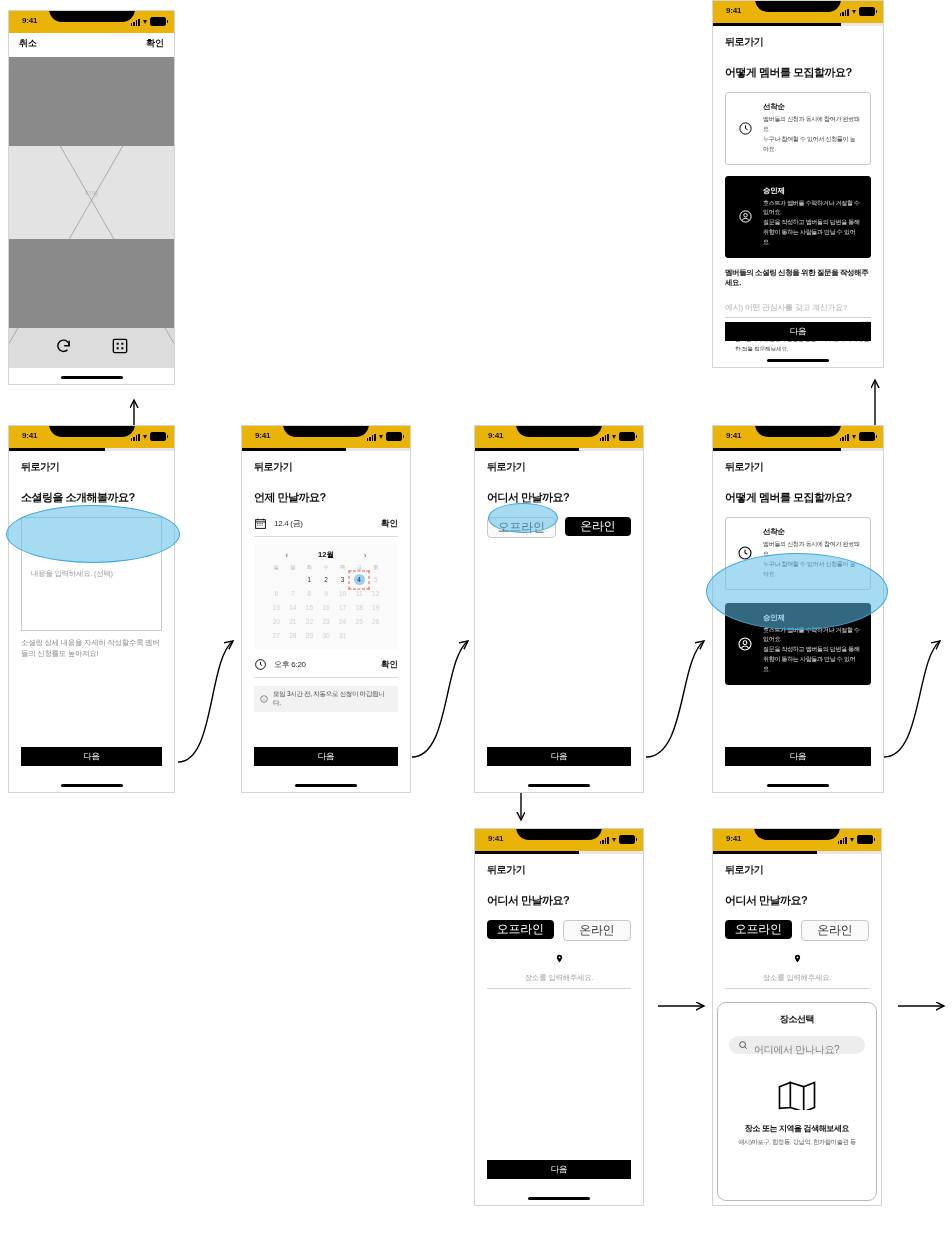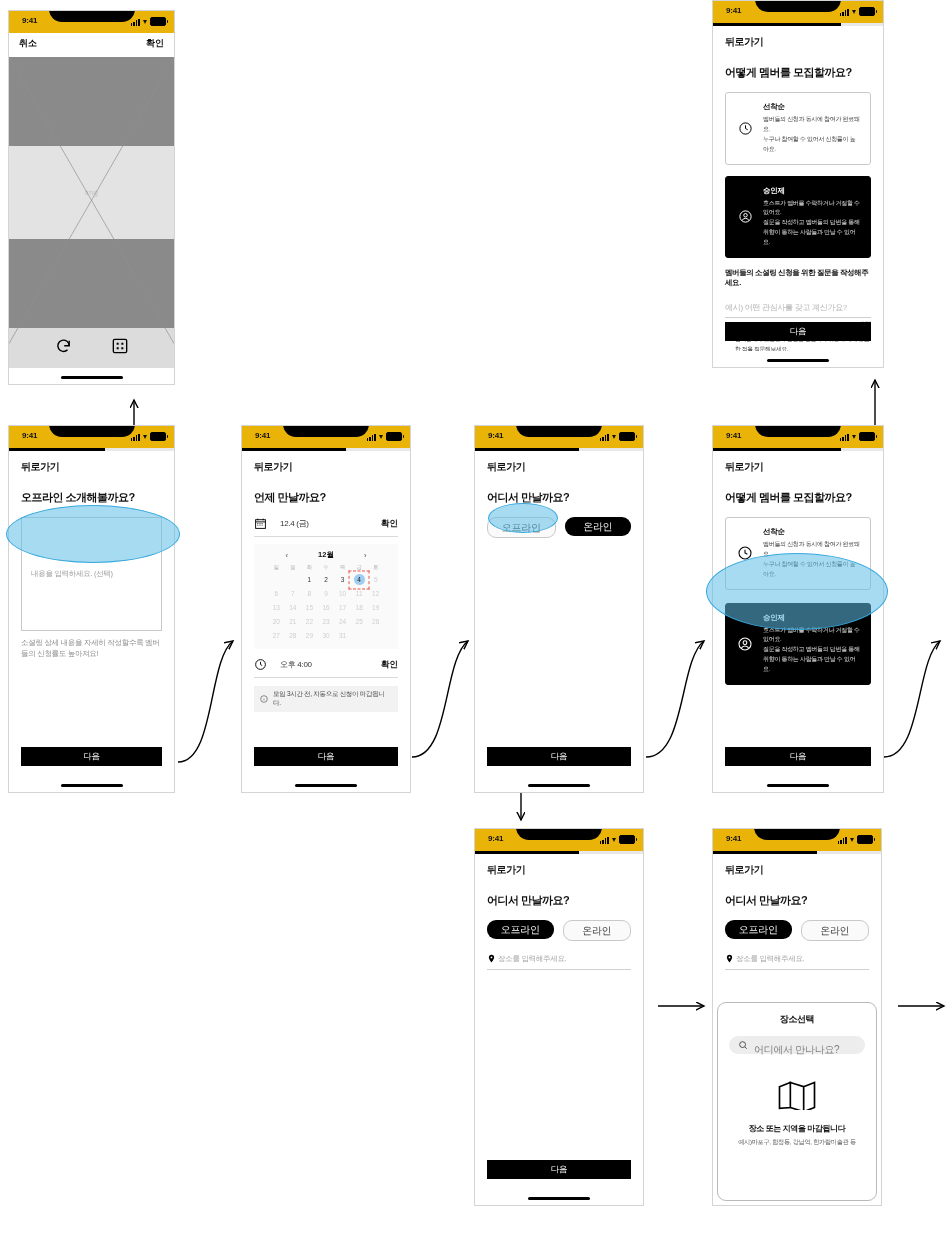--- a/index.html
+++ b/index.html
@@ -170,21 +170,21 @@
     display: flex;
     align-items: center;
     justify-content: center;
     letter-spacing: -0.3px;
   }
 
   
   .picker-head {
     display: flex;
     align-items: center;
-    gap: 13px;
+    gap: 7px;
     padding-bottom: 6px;
     border-bottom: 1px solid #d9d9d9;
   }
   .picker-head .val { font-size: 8px; color: #333; letter-spacing:-0.3px;}
   .picker-head .ok { margin-left: auto; font-size: 8.5px; font-weight: bold; }
   .cal {
     background: #fafafa;
     margin-top: 7px;
     padding: 6px 14px 8px 14px;
   }
@@ -250,36 +250,37 @@
     font-size: 6.5px;
     color: #444;
     letter-spacing: -0.3px;
   }
 
   
   .seg-row { display: flex; gap: 9px; }
   .seg {
     flex: 1;
     height: 19px;
-    border-radius: 9px;
+    border-radius: 4px;
     display: flex;
     align-items: center;
     justify-content: center;
-    font-size: 10px;
+    font-size: 12px;
     letter-spacing: -0.3px;
   }
   .seg.off { border: 1px solid #c9c9c9; background: #fafafa; color: #333; }
   .seg.on  { background: #000; color: #fff; }
   .place-input {
     margin-top: 12px;
     display: flex;
     align-items: center;
-    gap: 2px;
+    gap: 9px;
     border-bottom: 1px solid #d0d0d0;
     padding-bottom: 5px;
+    flex-direction: column;
   }
   .place-input .ph { font-size: 7.5px; color: #a3a3a3; letter-spacing:-0.3px;}
 
   
   .rcard {
     border: 1px solid #c9c9c9;
     border-radius: 3px;
     display: flex;
     gap: 9px;
     padding: 9px 10px;
@@ -478,21 +479,21 @@
           </span>
         <span class="wifi">▾</span>
         <span class="batt"></span>
       </div>
     </div>
     <div class="progress-track">
       <div class="progress-fill" style="width:58%"></div>
     </div>
     <div class="screen-body">
       <div class="backlink">뒤로가기</div>
-      <div class="q-title">오프라인 소개해볼까요?</div>
+      <div class="q-title">소셜링을 소개해볼까요?</div>
 
 
       <div class="text-area">
         <span class="ph">내용을 입력하세요. (선택)</span>
       </div>
       <div class="helper">소셜링 상세 내용을 자세히 작성할수록 멤버들의 신청률도 높아져요!</div>
 
       <div class="cta">다음</div>
     </div>
     <div class="home-indicator"></div>
@@ -579,21 +580,21 @@
             <div class="d">30</div>
             <div class="d">31</div>
           </div>
       </div>
 
       <div class="picker-head" style="margin-top:9px">
         <svg width="13" height="13" viewBox="0 0 24 24" fill="none" stroke="#000" stroke-width="1.7">
           <circle cx="12" cy="12" r="9"></circle>
             <path d="M12 7v5l3 2"></path>
         </svg>
-        <span class="val">오후 4:00</span>
+        <span class="val">오후 6:20</span>
         <span class="ok">확인</span>
       </div>
 
 
       <div class="notice">
         <svg width="8" height="8" viewBox="0 0 24 24" fill="none" stroke="#555" stroke-width="2">
           <circle cx="12" cy="12" r="10"></circle>
             <path d="M12 8h.01M12 11v5"></path>
         </svg>
         <span>모임 3시간 전, 자동으로 신청이 마감됩니다.</span>
@@ -835,20 +836,20 @@
           <svg width="10" height="10" viewBox="0 0 24 24" fill="none" stroke="#444" stroke-width="2.2">
             <circle cx="11" cy="11" r="7"></circle>
               <path d="M16.5 16.5L21 21"></path>
           </svg>
           <span class="ph">어디에서 만나나요?</span>
         </div>
         <div class="empty">
           <svg width="40" height="30" viewBox="0 0 48 36" fill="none" stroke="#000" stroke-width="2">
             <path d="M3 8l13-5v30L3 34zM16 3l16 5v30l-16-5zM32 8l13-5v30l-13 5z"></path>
           </svg>
-          <div class="et">장소 또는 지역을 마감됩니다</div>
+          <div class="et">장소 또는 지역을 검색해보세요</div>
           <div class="es">예시)마포구, 합정동, 강남역, 한가람미술관 등</div>
         </div>
       </div>
     </div>
   </div>
 
 </div>
 
 </body></html>

